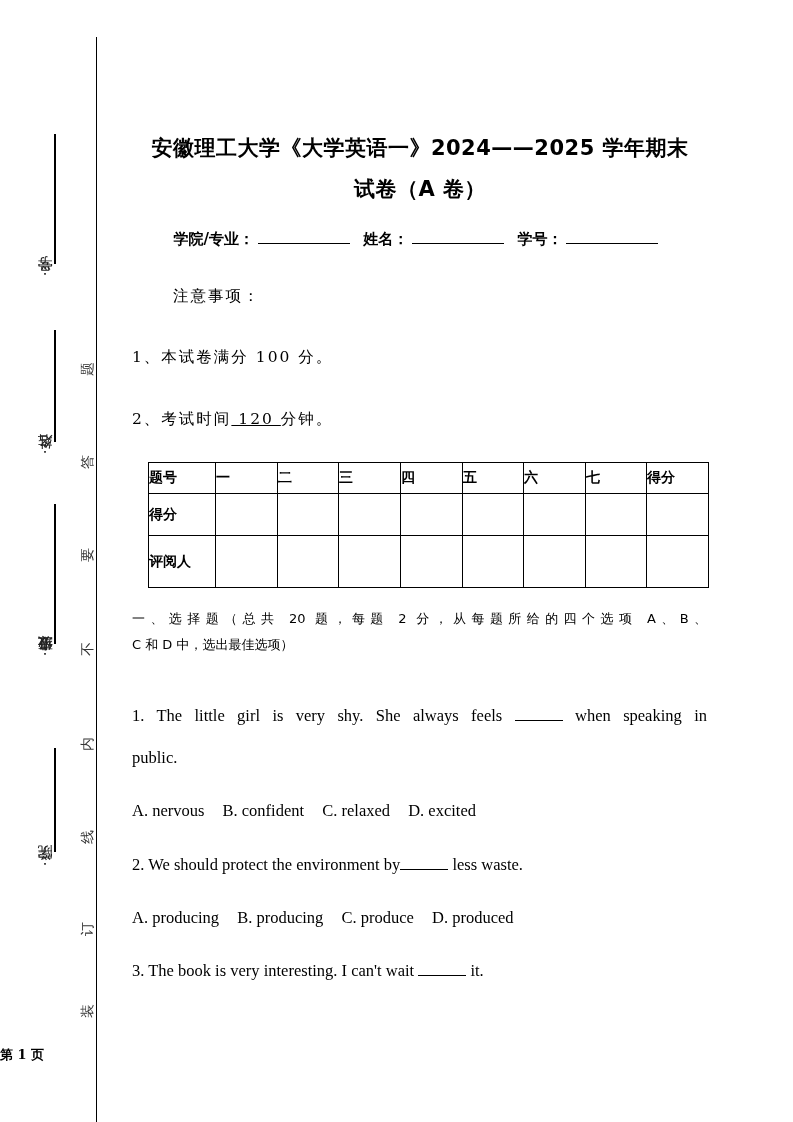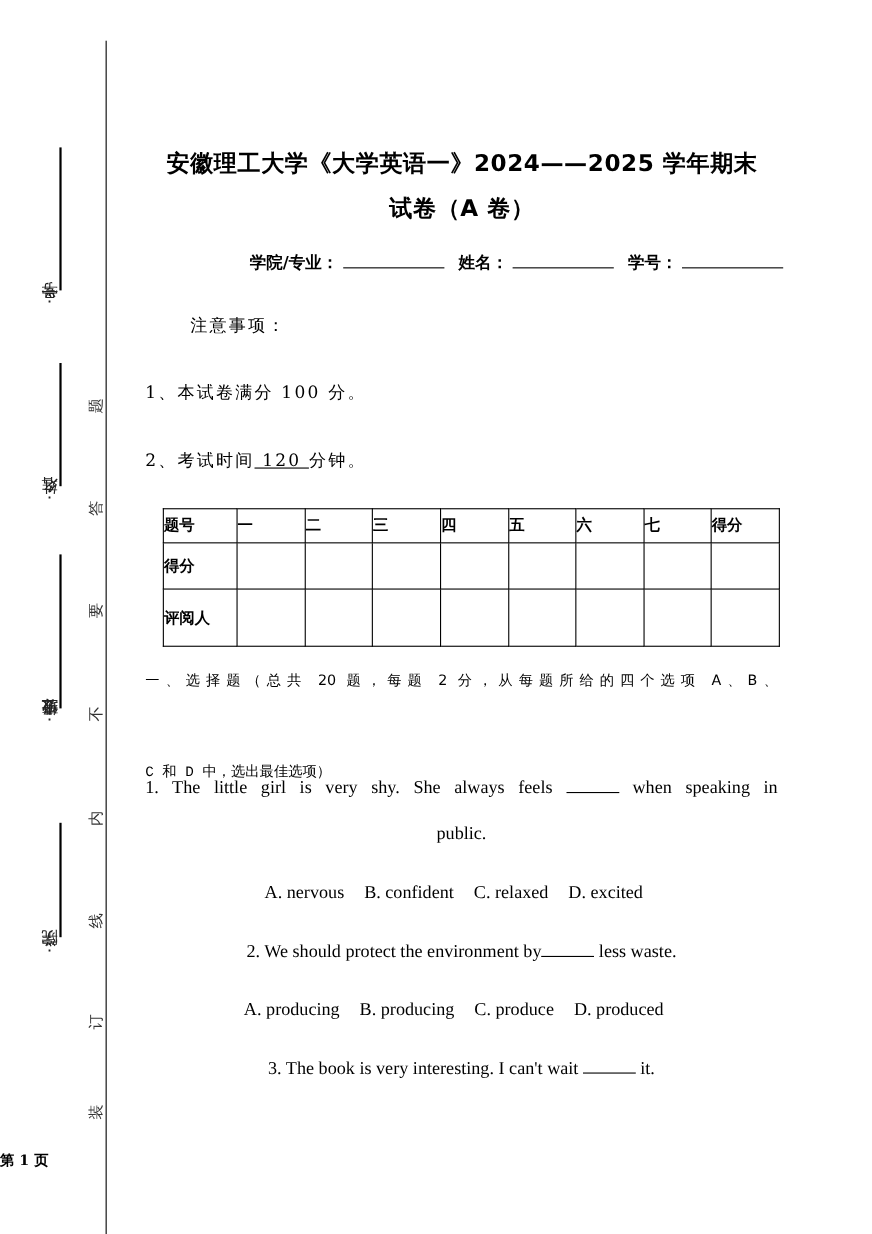--- a/index.html
+++ b/index.html
@@ -5,30 +5,30 @@
   html, body { margin:0; padding:0; background:#fff; }
   body { width:793px; height:1122px; position:relative; overflow:hidden;
          font-family:"DejaVu Serif","Liberation Serif",serif; color:#000; }
   .vline { position:absolute; width:1.5px; background:#000; }
   .vtext { position:absolute; writing-mode:vertical-rl; transform:rotate(180deg);
            font-family:"DejaVu Sans",sans-serif; font-size:15px; color:#222; white-space:nowrap; }
   .cchar { position:absolute; font-family:"DejaVu Sans",sans-serif; font-size:14px; color:#333;
            transform:rotate(-90deg); width:16px; text-align:center; }
   .title { position:absolute; left:120px; width:600px; text-align:center;
            font-family:"DejaVu Sans",sans-serif; font-weight:bold; font-size:21px; letter-spacing:0.5px; }
-  .info { position:absolute; left:120px; width:600px; top:230px; text-align:right;
+  .info { position:absolute; left:120px; width:600px; top:230px; text-align:center;
           font-family:"DejaVu Sans",sans-serif; font-weight:bold; font-size:15px; }
   .blank { display:inline-block; width:92px; border-bottom:1px solid #000; margin:0 8px 0 4px; height:12px; vertical-align:baseline; }
   .note { position:absolute; left:132px; font-size:15.5px; letter-spacing:2px; }
   .u { text-decoration:underline; }
   table.score { position:absolute; left:148px; top:462px; border-collapse:collapse; }
   table.score td { border:1.3px solid #000; text-align:left; font-family:"DejaVu Sans",sans-serif;
                    font-weight:bold; font-size:14px; padding:0; }
   .sec { position:absolute; left:132px; width:575px; font-family:"DejaVu Sans",sans-serif; font-size:13px; }
-  .q { position:absolute; left:132px; width:575px; font-family:"Liberation Serif",serif; font-size:16.5px;text-align:center; }
+  .q { position:absolute; left:132px; width:575px; font-family:"Liberation Serif",serif; font-size:16.5px; }
   .just { text-align:justify; text-align-last:justify; }
   .opt { margin-right:14px; }
   .footer { position:absolute; left:0; width:793px; top:1046px; 
             font-family:"DejaVu Serif",serif; font-weight:bold; font-size:13px; }
   .line-blank { display:inline-block; width:48px; border-bottom:1.3px solid #000; height:12px; }
 </style>
 </head>
 <body>
 
 <div class="vline" style="left:95.5px; top:37px; height:1085px;"></div>
@@ -98,21 +98,21 @@
     <td></td>
     <td></td>
     <td></td>
     <td></td>
     <td></td>
   </tr>
 </tbody>
   </table>
 
 <div class="sec just" style="top:610px;">一、选择题（总共 20 题，每题 2 分，从每题所给的四个选项 A、B、</div>
-<div class="sec" style="top:692px;font-family:Liberation Mono, monospace;">C 和 D 中，选出最佳选项）</div>
+<div class="sec" style="top:636px;">C 和 D 中，选出最佳选项）</div>
 
 <div class="q just" style="top:706px;">
   <span>1. The little girl is very shy. She always feels</span>
   <span class="line-blank"></span>
   <span>when speaking in</span>
 </div>
 <div class="q" style="top:748px;">public.</div>
 <div class="q" style="top:801px;">
   <span class="opt">A. nervous</span>
   <span class="opt">B. confident</span>

